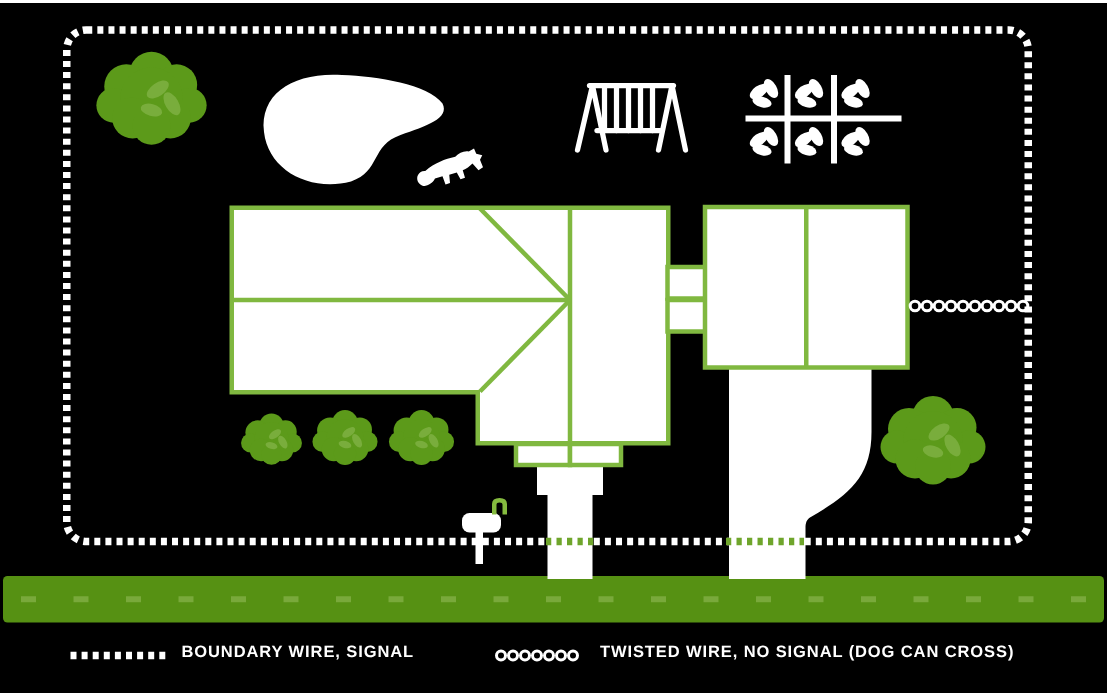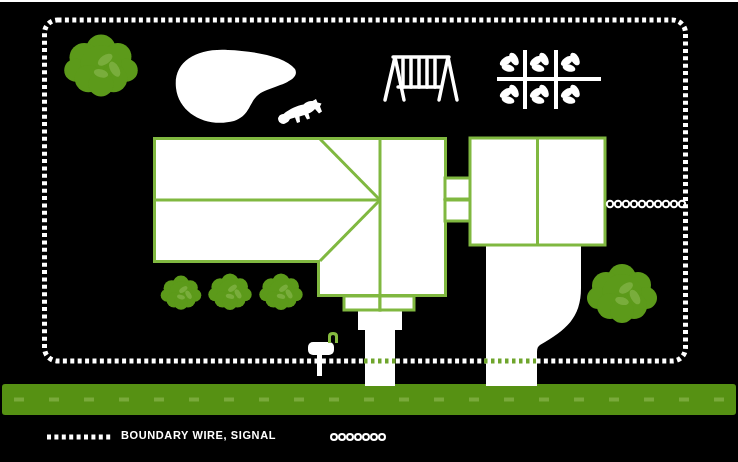--- a/index.html
+++ b/index.html
@@ -165,13 +165,14 @@
         <circle cx="342" cy="437" r="3"></circle>
       <circle cx="350" cy="437" r="3"></circle>
         <circle cx="358" cy="437" r="3"></circle>
       <circle cx="366" cy="437" r="3"></circle>
         <circle cx="374" cy="437" r="3"></circle>
       <circle cx="382" cy="437" r="3"></circle>
     </g>
   </svg>
 
   <div class="legend-label" id="legend-boundary-label">BOUNDARY WIRE, SIGNAL</div>
+  <div class="legend-label" id="legend-twisted-label">TWISTED WIRE, NO SIGNAL (DOG CAN CROSS)</div>
 </div>
 
 </body></html>

